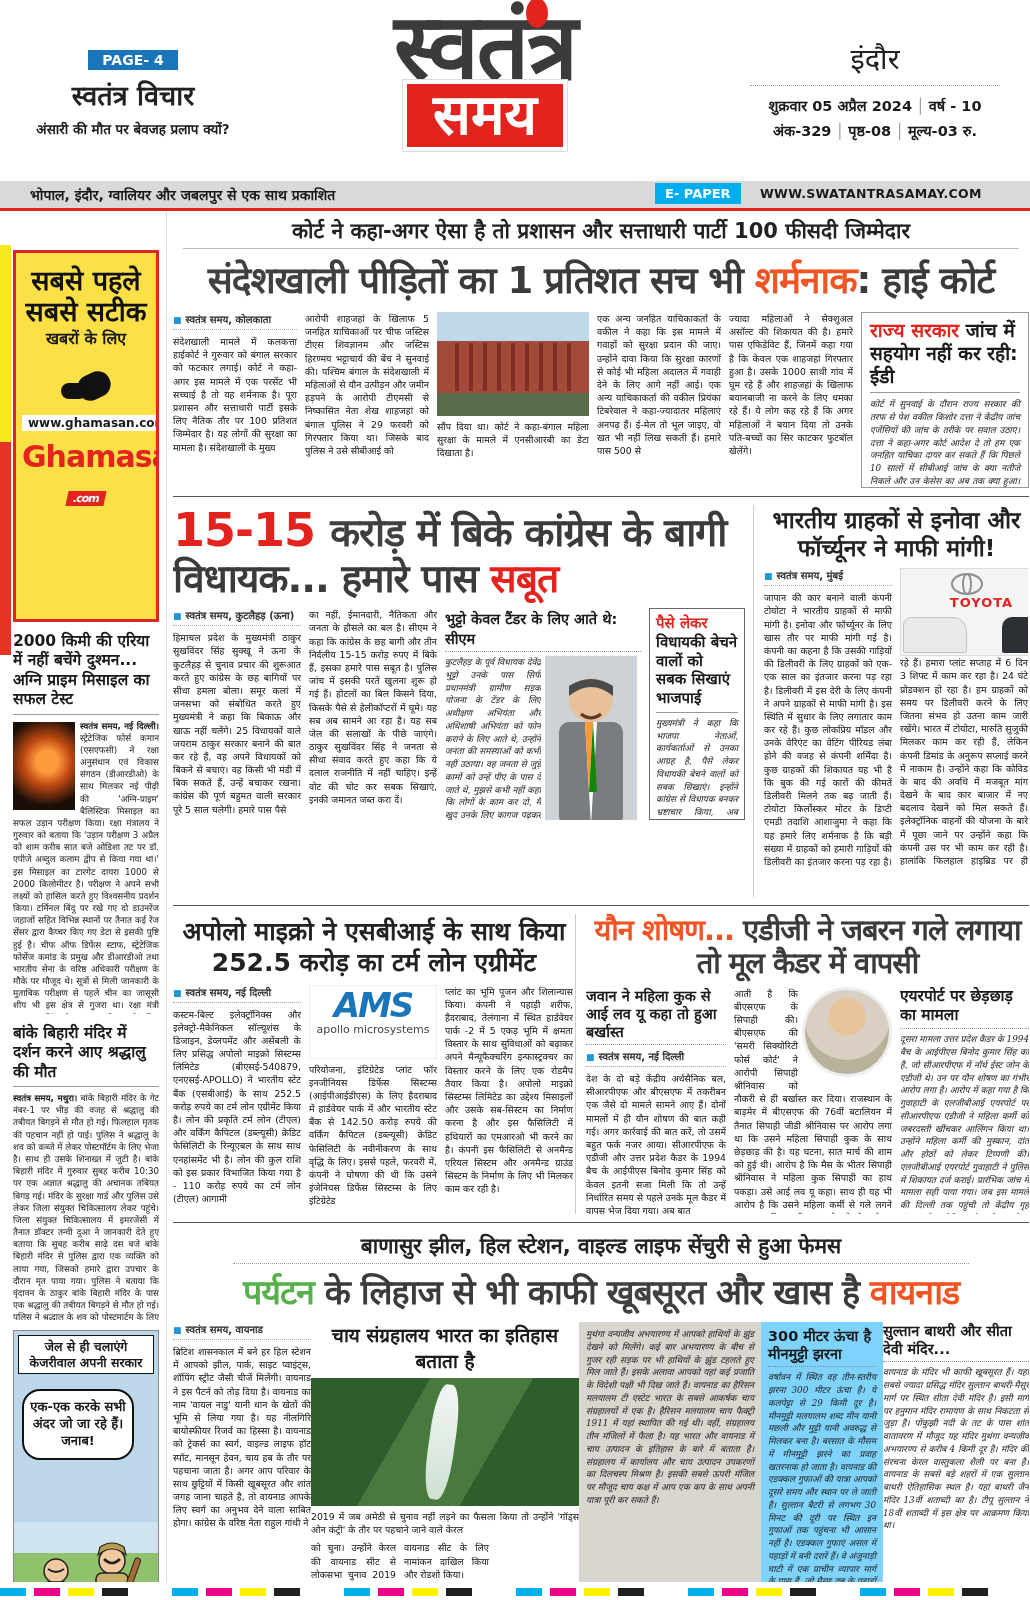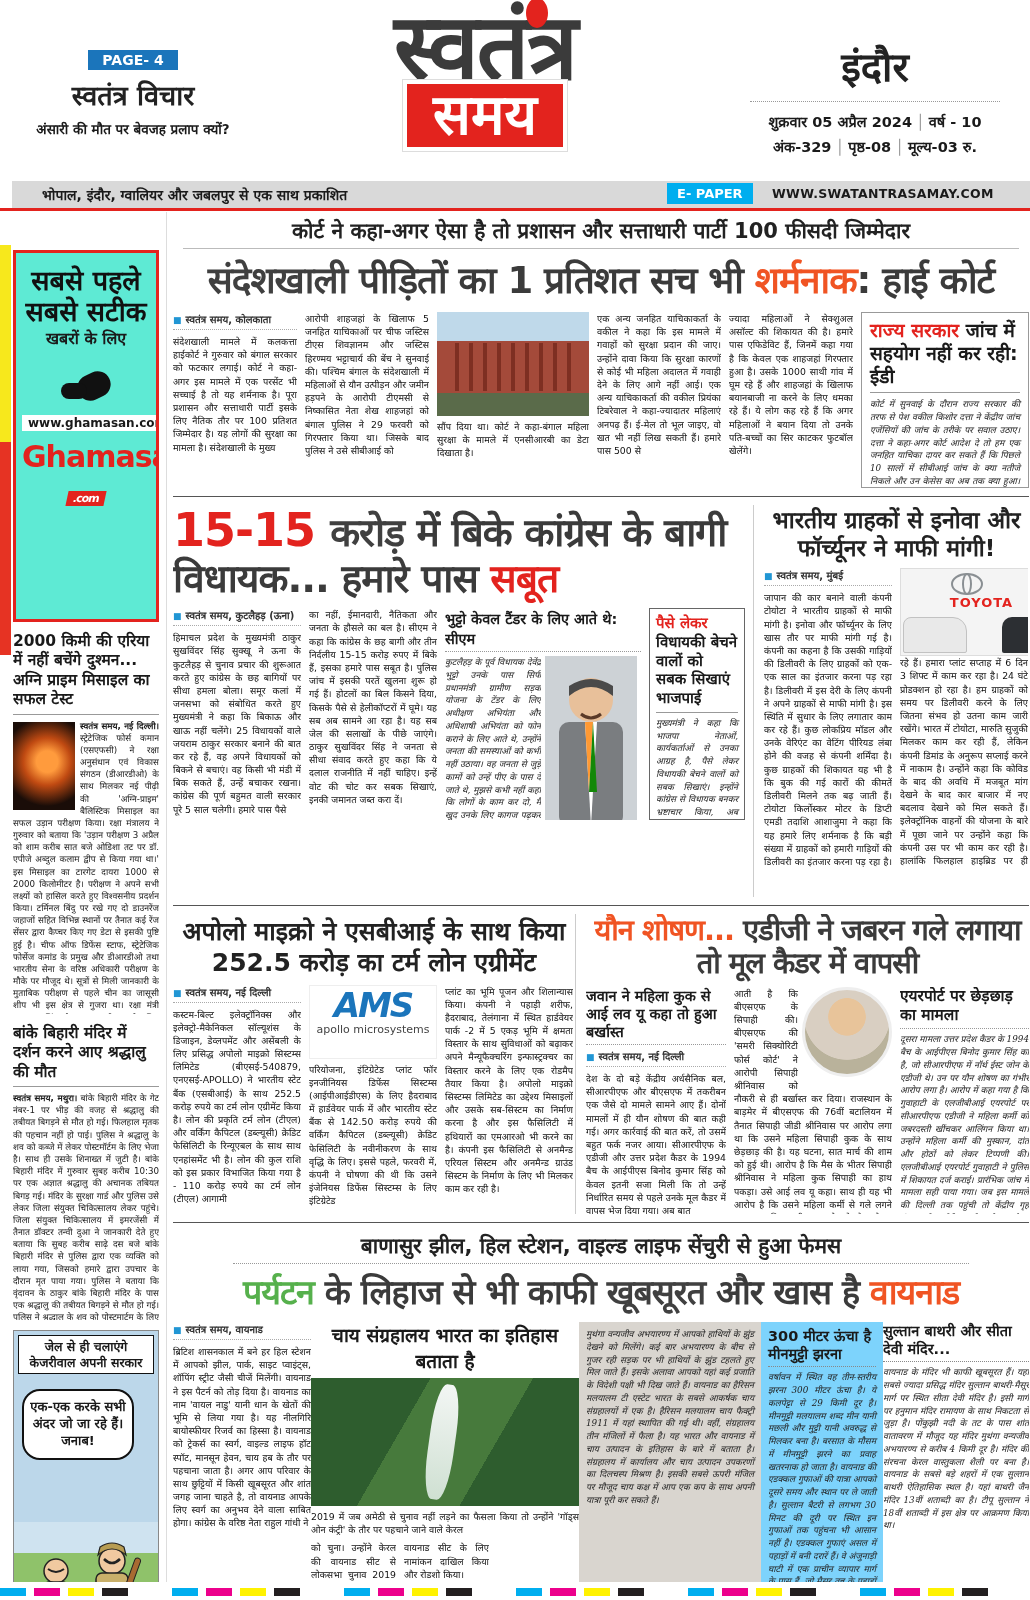--- a/index.html
+++ b/index.html
@@ -10,42 +10,42 @@
   .mast-left{position:absolute;left:18px;top:50px;width:230px;text-align:center;}
   .page-tag{display:inline-block;background:#1b75bb;color:#fff;font-weight:bold;font-size:14px;padding:2px 14px;}
   .opinion-title{font-size:27px;font-weight:bold;color:#222;margin-top:6px;}
   .opinion-sub{font-size:13.5px;font-weight:bold;margin-top:8px;line-height:1.3;}
   .mast-center{position:absolute;left:270px;top:2px;width:430px;text-align:center;}
   .title-top{font-size:92px;font-weight:bold;color:#3b3b3b;line-height:1.0;letter-spacing:-2px;position:relative;display:inline-block;}
   .title-dot{position:absolute;top:-4px;right:28px;width:22px;height:30px;background:#e3231e;border-radius:50%;}
   .title-bottom{display:inline-block;background:#e3231e;color:#fff;font-weight:bold;font-size:56px;line-height:1.05;
                 padding:2px 26px;border:4px solid #fff;box-shadow:0 0 0 1px #ddd;margin-top:-14px;position:relative;z-index:3;}
   .mast-right{position:absolute;right:30px;top:38px;width:250px;text-align:center;}
-  .city{font-size:40px;font-weight:bold;color:#222;}
+  .city{font-size:29px;font-weight:normal;color:#222;}
   .mast-divider{border-top:1px dotted #999;margin:8px 0;}
   .dateline{font-size:14.5px;font-weight:bold;line-height:1.7;}
   .dateline .sep{color:#999;padding:0 4px;font-weight:normal;}
-  .pub-strip{position:absolute;left:12px;right:0;bottom:0;height:27px;background:#d9d9d9;}
+  .pub-strip{position:absolute;left:0;right:0;bottom:0;height:27px;background:#d9d9d9;}
   .pub-line{position:absolute;left:30px;top:4px;font-size:14px;font-weight:bold;}
   .epaper-box{position:absolute;left:655px;top:2px;background:#00aeef;color:#fff;font-weight:bold;font-size:13px;padding:3px 10px;}
   .website{position:absolute;left:760px;top:5px;font-size:12.5px;font-weight:bold;letter-spacing:.3px;}
   
   .edge-strip{position:absolute;left:0;top:245px;width:11px;height:410px;
               background:linear-gradient(to bottom,#f7e81c 0 48%,#e63323 48% 100%);}
   .leftcol{position:absolute;left:13px;top:214px;width:146px;height:1368px;overflow:hidden;}
   .maincol{position:absolute;left:166px;top:212px;width:856px;height:1370px;overflow:hidden;border-left:1px solid #ddd;padding-left:6px;}
   
   .kicker{font-weight:bold;text-align:center;color:#222;}
   .byline{font-size:10px;font-weight:bold;color:#333;border-bottom:1px dotted #aaa;padding-bottom:3px;margin-bottom:5px;}
   .byline::before{content:"■";color:#2196d4;margin-right:4px;font-size:9px;}
   .btxt{font-size:9.3px;line-height:1.42;text-align:justify;color:#111;}
   .itxt{font-family:"DejaVu Serif","Liberation Serif",serif;font-style:italic;font-size:8.8px;line-height:1.45;text-align:justify;color:#222;}
   .sec-rule{border-top:1.5px solid #555;margin:8px 0;}
   
-  .ad-box{border:3px solid #e3231e;background:#5eead4;text-align:center;padding:12px 6px 8px;height:372px;box-sizing:border-box;position:relative;overflow:hidden;}
+  .ad-box{border:3px solid #e3231e;background:#fde047;text-align:center;padding:12px 6px 8px;height:372px;box-sizing:border-box;position:relative;overflow:hidden;}
   .ad-l1{font-size:27px;font-weight:bold;color:#111;line-height:1.15;}
   .ad-l3{font-size:16px;font-weight:bold;}
   .mouse-icon{width:54px;height:40px;margin:16px auto 4px;position:relative;}
   .mouse-icon .b1{position:absolute;left:18px;top:8px;width:34px;height:26px;background:#111;border-radius:14px;transform:rotate(-25deg);}
   .mouse-icon .b2{position:absolute;left:2px;top:18px;width:26px;height:16px;background:#111;border-radius:8px;}
   .ad-url{font-size:12px;font-weight:bold;background:#fff;display:inline-block;padding:1px 6px;margin-top:6px;}
   .ad-brand{font-size:30px;font-weight:bold;color:#e3231e;letter-spacing:-1px;margin-top:8px;}
   .ad-tld{display:inline-block;background:#e3231e;color:#fff;font-size:11px;font-weight:bold;padding:1px 6px;transform:skewX(-12deg);}
   
   .side-head{font-size:15.5px;font-weight:bold;line-height:1.25;border-bottom:1px solid #999;padding-bottom:4px;margin:10px 0 5px;}

